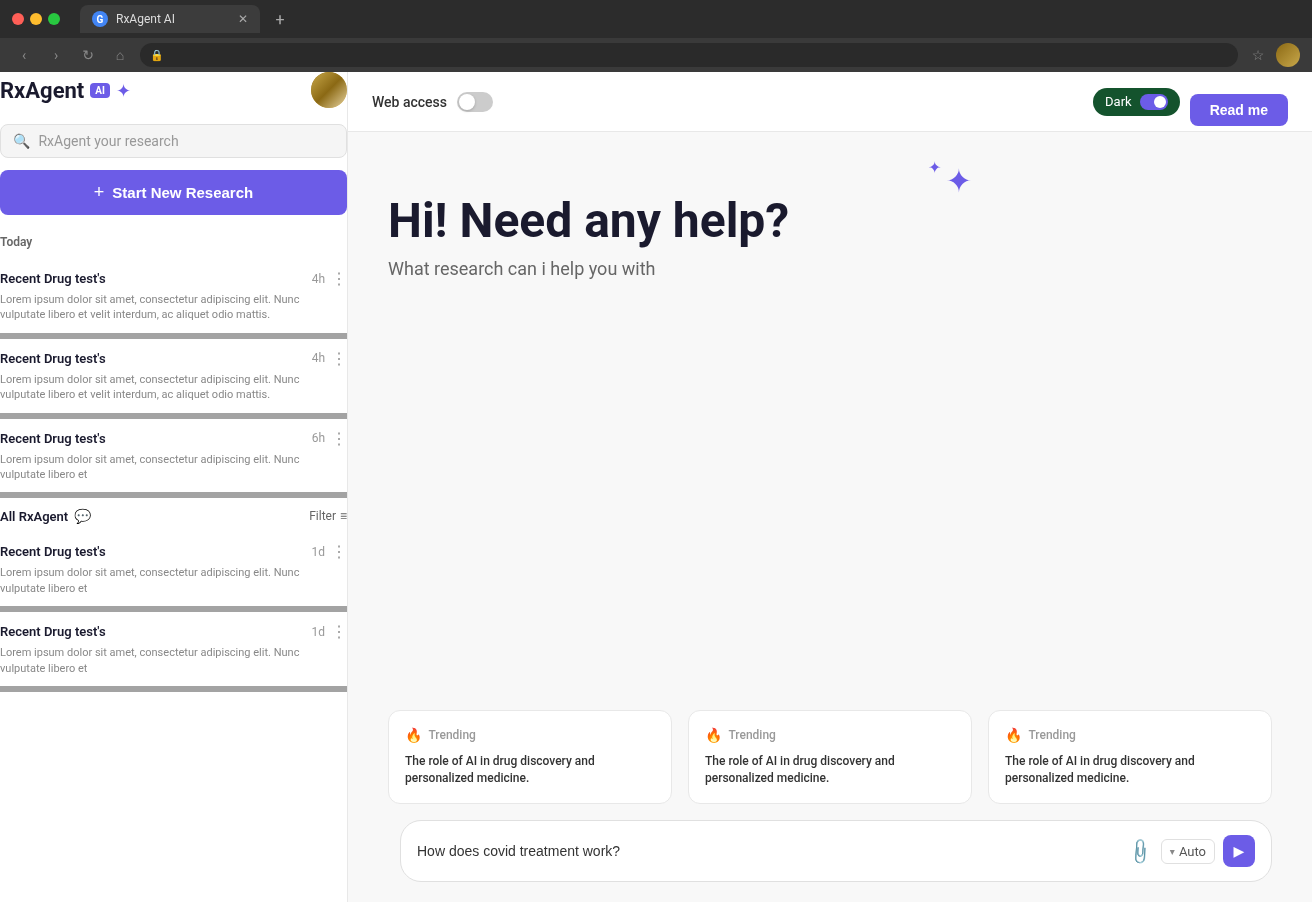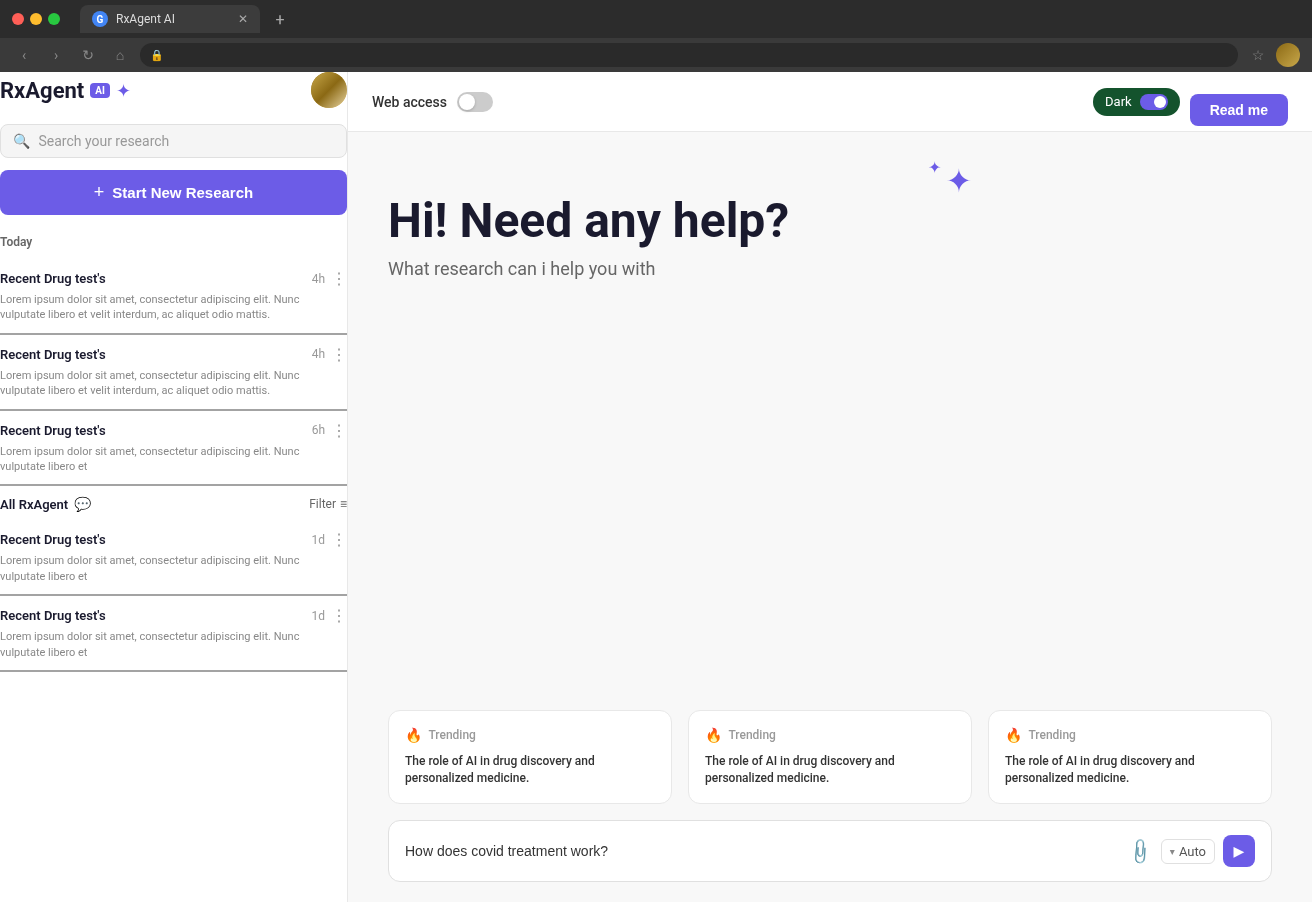--- a/index.html
+++ b/index.html
@@ -236,21 +236,21 @@
     .section-title {
       font-size: 12px;
       font-weight: 600;
       color: #666;
       margin-bottom: 10px;
       text-transform: none;
     }
 
     .research-item {
       padding: 10px 0;
-      border-bottom: 2px solid #a3a3a3;
+      border-bottom: 6px solid #a3a3a3;
       cursor: pointer;
     }
     .research-item-header {
       display: flex;
       align-items: center;
       justify-content: space-between;
       margin-bottom: 4px;
     }
     .research-item-title {
       font-size: 13px;
@@ -469,25 +469,26 @@
       font-weight: 500;
     }
 
     
     .input-area {
       padding: 0 40px 20px 40px;
     }
     .input-container {
       background: white;
       border: 1px solid #e0e0e0;
-      border-radius: 12px;
+      border-radius: 21px;
       padding: 14px 16px;
       display: flex;
       align-items: center;
       gap: 24px;
+      margin-left: 12px;
     }
     .input-text {
       flex: 1;
       font-size: 14px;
       color: #333;
       outline: none;
       border: none;
       background: transparent;
     }
     .input-actions {
@@ -578,21 +579,21 @@
         <span class="logo-ai-badge">AI</span>
         <span class="logo-sparkle">✦</span>
       </div>
       <div class="sidebar-avatar">
         <div class="avatar-img"></div>
       </div>
     </div>
 
     <div class="search-bar">
       <span class="search-icon">🔍</span>
-      <span class="search-text">Search your research</span>
+      <span class="search-text">RxAgent your research</span>
     </div>
 
     <button class="new-research-btn">
       <span class="new-research-plus">+</span>
       <span>Start New Research</span>
     </button>
 
     <div class="section-title">Today</div>
 
     <div class="research-item">

